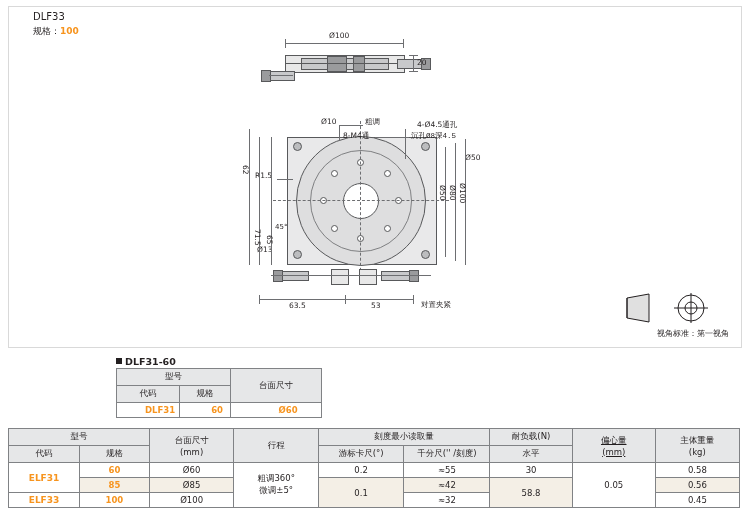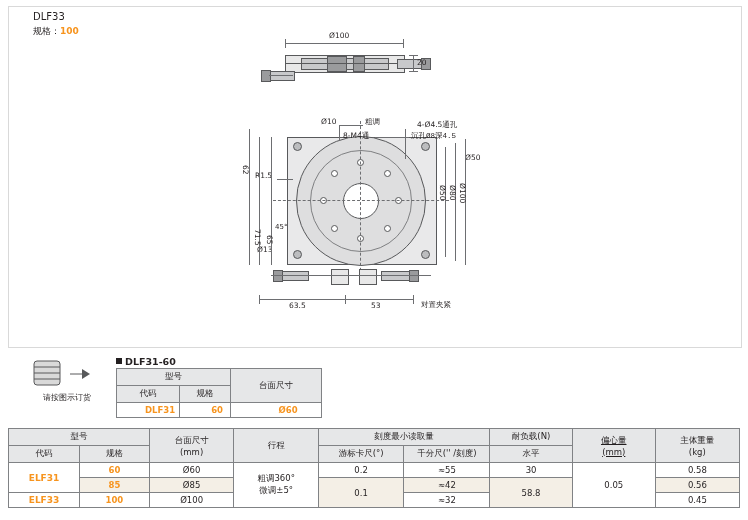--- a/index.html
+++ b/index.html
@@ -198,35 +198,37 @@
 
   <div class="ln lnh thin" style="left:250px;top:292px;width:86px;"></div>
   <div class="ln lnh thin" style="left:336px;top:292px;width:68px;"></div>
   <div class="ln lnv thin" style="left:250px;top:288px;height:9px;"></div>
   <div class="ln lnv thin" style="left:336px;top:288px;height:9px;"></div>
   <div class="ln lnv thin" style="left:404px;top:288px;height:9px;"></div>
   <div class="lbl" style="left:280px;top:294px;">63.5</div>
   <div class="lbl" style="left:362px;top:294px;">53</div>
   <div class="lbl" style="left:412px;top:293px;">对置夹紧</div>
 
+  <div id="view-standard">
+    <div class="icons">
+      <svg width="110" height="34" viewBox="0 0 110 34">
+        <polygon points="8,6 30,2 30,30 8,26" fill="#e0e0e0" stroke="#231f20" stroke-width="1"></polygon>
+        <line x1="8" y1="6" x2="8" y2="26" stroke="#231f20" stroke-width="1"></line>
+        <circle cx="72" cy="16" r="13" fill="none" stroke="#231f20" stroke-width="1"></circle>
+        <circle cx="72" cy="16" r="6" fill="none" stroke="#231f20" stroke-width="1"></circle>
+        <line x1="55" y1="16" x2="89" y2="16" stroke="#231f20" stroke-width="1"></line>
+        <line x1="72" y1="1" x2="72" y2="31" stroke="#231f20" stroke-width="1"></line>
+      </svg>
+    </div>
+    <div id="vs-label">视角标准：第一视角</div>
+  </div>
 </div>
 
 <div id="order-block">
 
-  <div id="order-left">
-    <svg width="86" height="30" viewBox="0 0 86 30">
-      <rect x="10" y="3" width="26" height="24" rx="3" fill="#d9d9d9" stroke="#58595b" stroke-width="1"></rect>
-      <line x1="10" y1="9" x2="36" y2="9" stroke="#58595b" stroke-width="1"></line>
-      <line x1="10" y1="15" x2="36" y2="15" stroke="#58595b" stroke-width="1"></line>
-      <line x1="10" y1="21" x2="36" y2="21" stroke="#58595b" stroke-width="1"></line>
-      <path d="M46 16 L64 16" stroke="#58595b" stroke-width="1"></path>
-      <path d="M58 11 L66 16 L58 21 Z" fill="#58595b"></path>
-    </svg>
-    <div class="cap">请按图示订货</div>
-  </div>
 
   <div id="order-title"><span class="sq"></span><span>DLF31-60</span></div>
 
   <table id="order-table">
     <tbody>
         <tr>
       <td class="hd" colspan="2" style="width:96px;">型号</td>
       <td class="hd" rowspan="2" style="width:82px;">台面尺寸</td>
     </tr>
     <tr>

